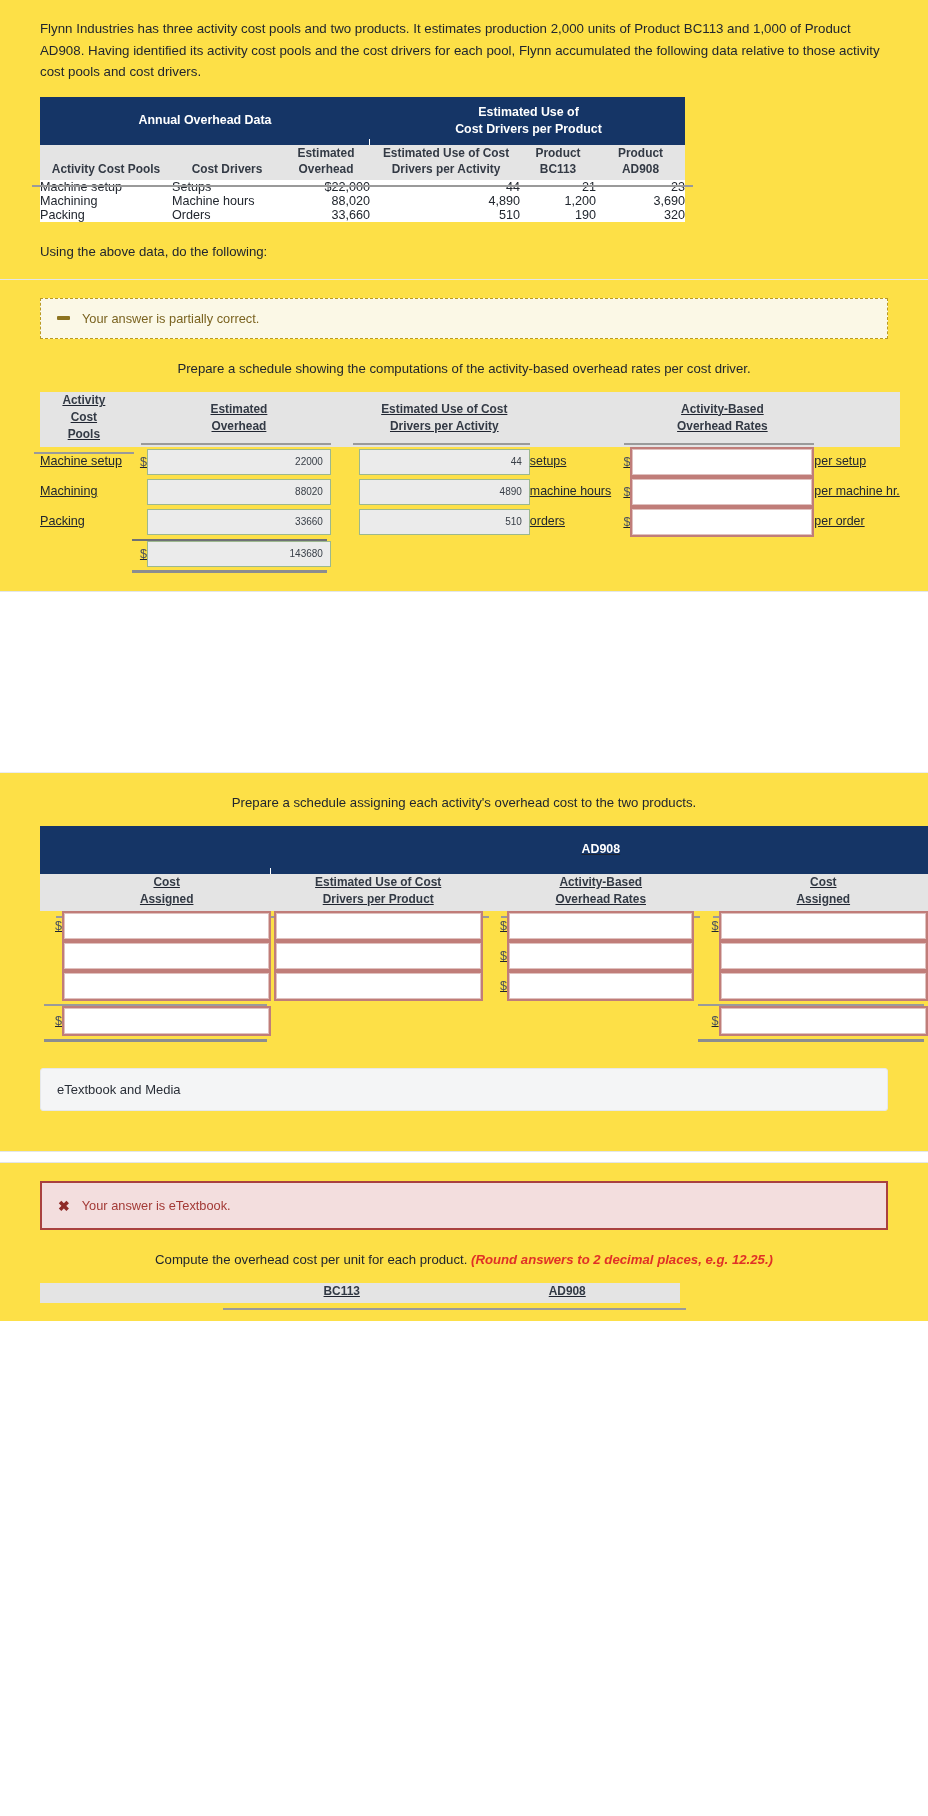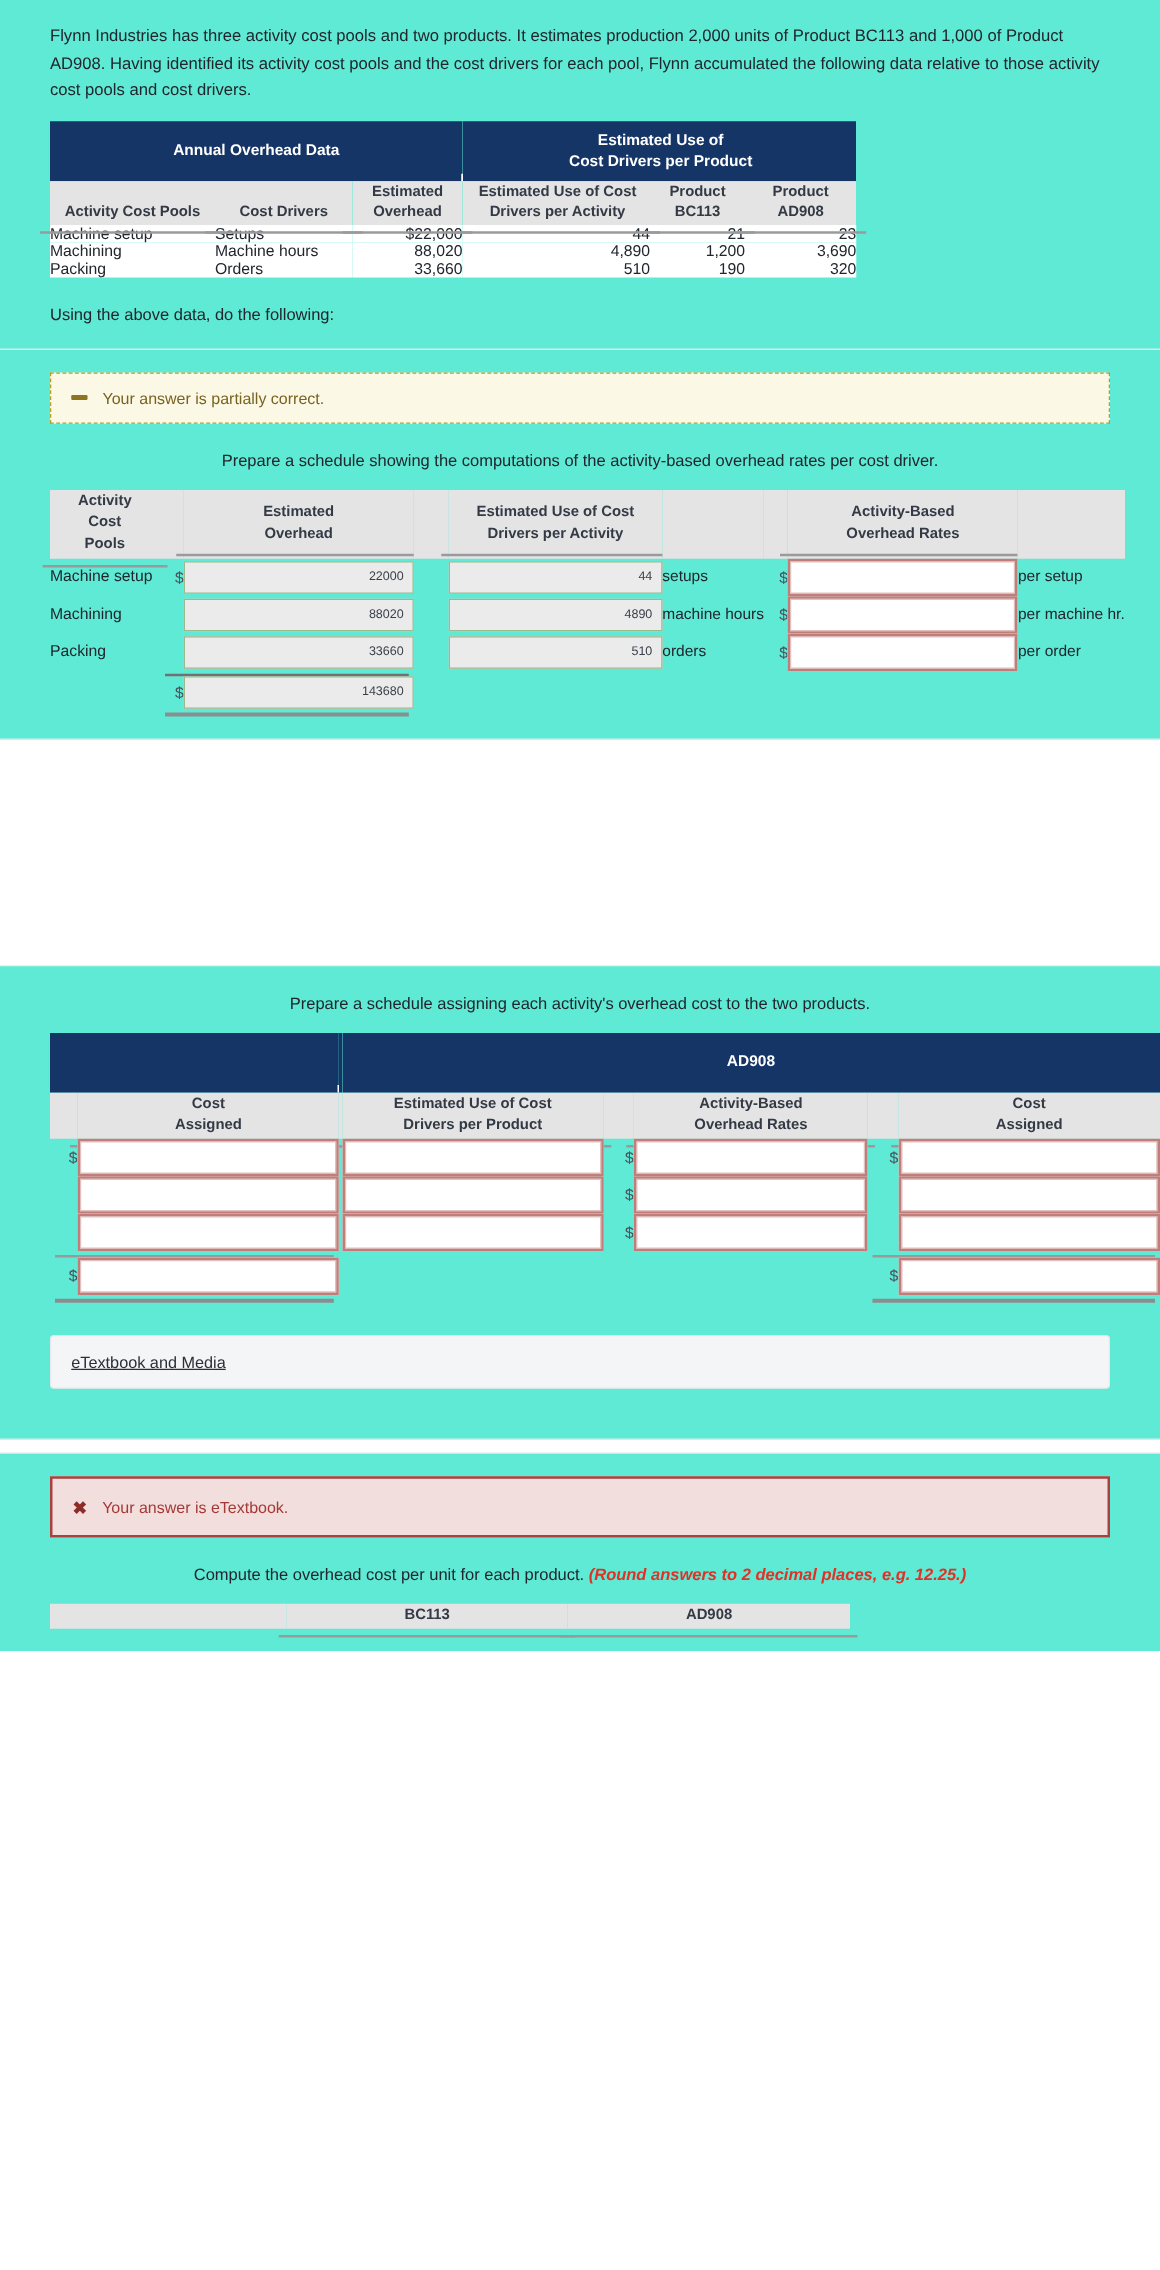--- a/index.html
+++ b/index.html
@@ -9,21 +9,21 @@
     background:#ffffff;
     font-family: "Liberation Sans", sans-serif;
     color:#1f2430;
     font-size:13px;
     -webkit-font-smoothing: antialiased;
   }
 
   .page { width:928px; position:relative; }
 
   
-  .card { background:#5eead4; padding: 0 20px; }
+  .card { background:#fde047; padding: 0 20px; }
   .hr-sep { height:1px; background:#e3e6ea; width:100%; }
   .hr-sep-thin { height:1px; background:#ebedf0; width:100%; }
 
   
   .intro {
     padding: 18px 20px 0 20px;
     font-size:13.3px;
     line-height:1.62;
     color:#21262e;
   }
@@ -103,21 +103,21 @@
     display:inline-block; width:13px; height:4px; background:#8d7420; border-radius:1px;
   }
   .ic-x { font-size:14px; font-weight:bold; color:#8f2b28; line-height:1; }
 
   
   .prompt { padding: 22px 20px 0 20px; font-size:13.2px; color:#21262e;text-align:center; }
   .prompt .round { color:#e03127; font-style:italic; font-weight:bold; }
 
   
   .grid-wrap { padding: 16px 20px 0 20px; }
-  table.ag { border-collapse:collapse; table-layout:fixed; }
+  table.ag { border-collapse:collapse; table-layout:fixed;text-decoration:underline; }
   table.ag td { padding:0; vertical-align:middle; }
 
   .ahd {
     background:#e4e4e4;
     color:#333a45;
     font-weight:bold;
     font-size:11.9px;
     line-height:1.45;
     text-align:center;
     vertical-align:bottom;
@@ -165,21 +165,20 @@
 
   
   .etb-wrap { padding:26px 20px 0 20px; }
   .etb {
     background:#f4f5f6;
     border:1px solid #e6e8ea;
     border-radius:3px;
     padding:13px 16px;
     font-size:13px;
     color:#2a2f38;
-    text-decoration:underline;
   }
 
   .spacer-lg { height:150px; }
   .spacer-md { height:40px; }
   .spacer-sm { height:18px; }
   .spacer-xs { height:10px; }
 
   .ghost-row { height:30px; opacity:.06; }
 </style>
 </head>

